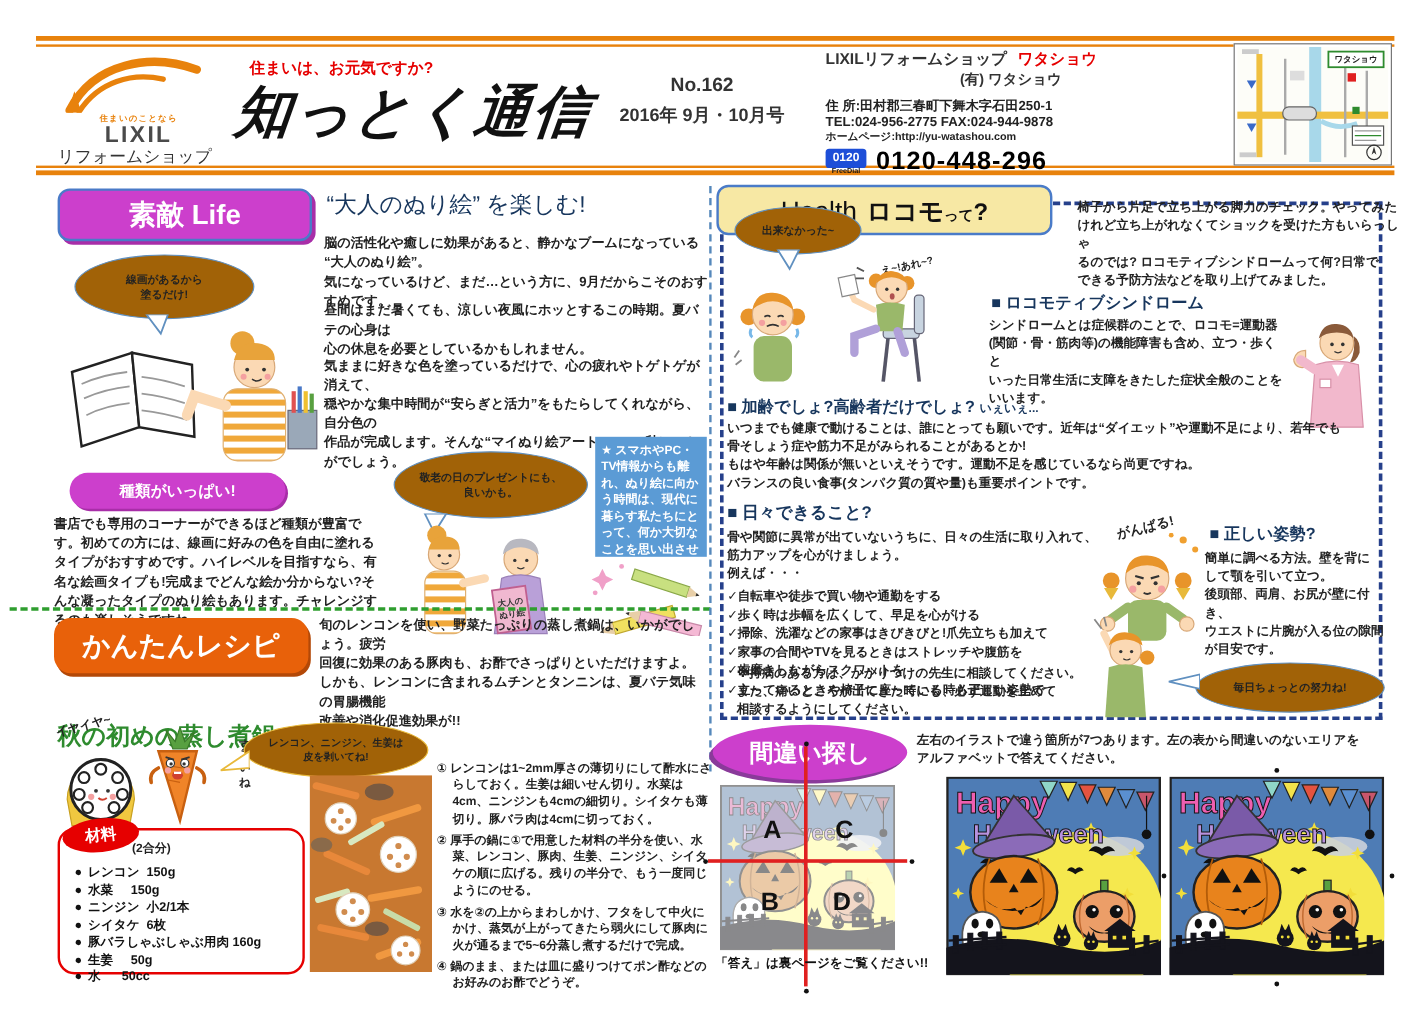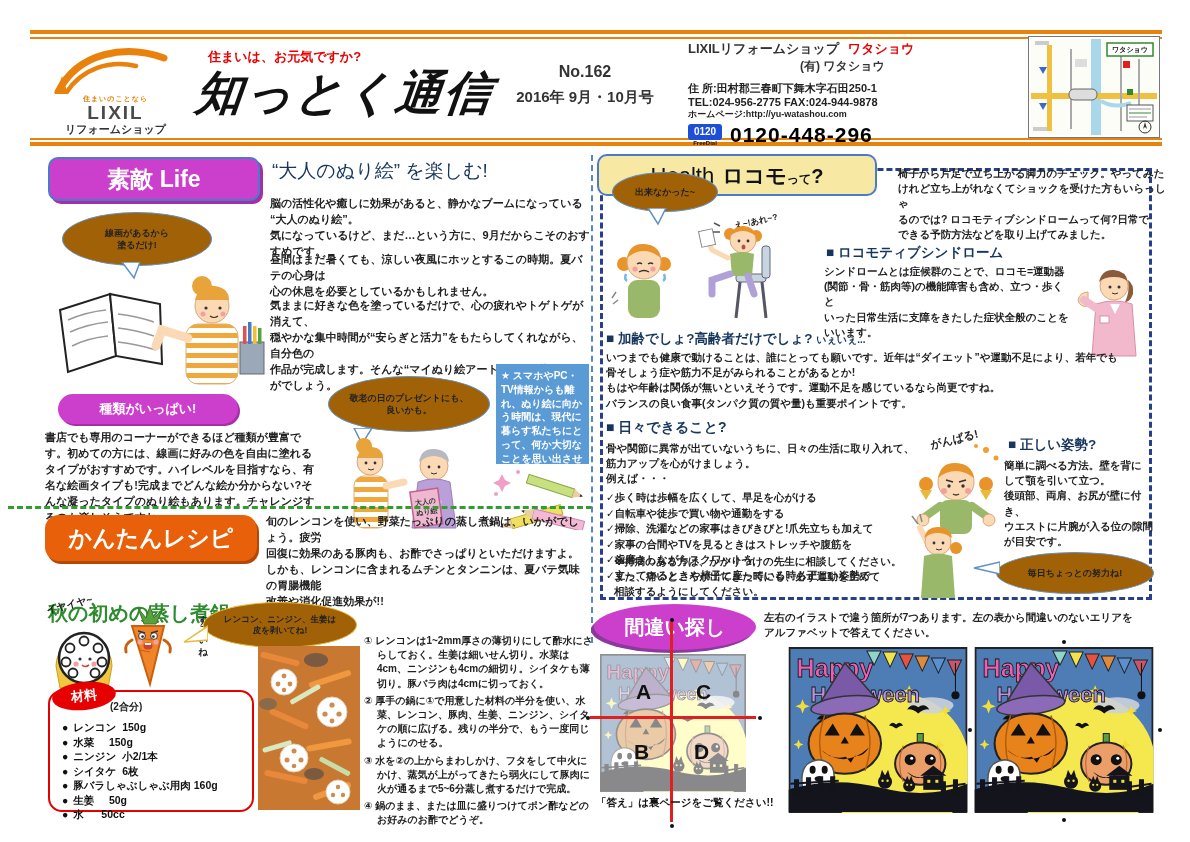--- a/index.html
+++ b/index.html
@@ -129,21 +129,21 @@
   <div class="rule" style="top:142px;height:4px"></div>
 
   <div class="abs" style="left:48px;top:42px;width:135px;height:96px">
     <svg width="135" height="52" viewBox="0 0 135 52">
       <path d="M10,50 C30,10 78,2 116,16" stroke="#E8820C" stroke-width="7" fill="none" stroke-linecap="round"></path>
       <path d="M18,51 C34,26 62,18 88,24" stroke="#E8820C" stroke-width="4.5" fill="none" stroke-linecap="round"></path>
       <polygon points="8,52 14,34 20,52" fill="#E8820C"></polygon>
     </svg>
     <div class="abs" style="top:52px;width:135px;text-align:center;font-size:7px;color:#E8820C;font-weight:bold;letter-spacing:1px">住まいのことなら</div>
     <div class="abs" style="top:60px;width:135px;text-align:center;font-size:19px;font-weight:bold;color:#4a4a4a;letter-spacing:2px">LIXIL</div>
-    <div class="abs" style="top:80px;width:135px;text-align:center;font-size:11px;font-weight:bold;color:#333">リフォームショップ</div>
+    <div class="abs" style="top:80px;width:135px;font-size:14px;font-weight:normal;color:#333">リフォームショップ</div>
   </div>
 
   <div class="abs" style="left:208px;top:48px;font-size:13px;font-weight:bold;color:#e60000">住まいは、お元気ですか?</div>
   <div class="abs" style="left:196px;top:62px;font-size:47px;font-weight:900;font-style:italic;color:#111;transform:skewX(-6deg);letter-spacing:2px">知っとく通信</div>
 
   <div class="abs" style="left:500px;top:60px;width:170px;text-align:center;color:#333;font-weight:bold;line-height:1.55">
     <div style="font-size:16px">No.162</div>
     <div style="font-size:15px">2016年 9月・10月号</div>
   </div>
 
@@ -486,22 +486,22 @@
 骨そしょう症や筋力不足がみられることがあるとか!
 もはや年齢は関係が無いといえそうです。運動不足を感じているなら尚更ですね。
 バランスの良い食事(タンパク質の質や量)も重要ポイントです。</div>
 
   <div class="navyh" style="left:606px;top:419px;font-size:14px">■ 日々できること?</div>
   <div class="txt" style="left:606px;top:441px;width:345px;font-size:10.5px">骨や関節に異常が出ていないうちに、日々の生活に取り入れて、
 筋力アップを心がけましょう。
 例えば・・・</div>
 
   <div class="abs" style="left:606px;top:490px">
+    <div class="check">✓自転車や徒歩で買い物や通勤をする</div>
     <div class="check">✓歩く時は歩幅を広くして、早足を心がける</div>
-    <div class="check">✓自転車や徒歩で買い物や通勤をする</div>
     <div class="check">✓掃除、洗濯などの家事はきびきびと!爪先立ちも加えて</div>
     <div class="check">✓家事の合間やTVを見るときはストレッチや腹筋を</div>
     <div class="check">✓歯磨きしながらスクワットを</div>
     <div class="check">✓立っているときや椅子に座っている時も正しい姿勢で</div>
   </div>
 
   <div class="vtext" style="left:930px;top:432px;writing-mode:horizontal-tb;transform:rotate(-14deg);font-size:11px">がんばる!</div>
   <svg class="abs" style="left:912px;top:444px" width="92" height="92" viewBox="0 0 92 92">
     <circle cx="74" cy="6" r="3" fill="#f0a030"></circle>
       <circle cx="84" cy="14" r="2.5" fill="#f0a030"></circle>

